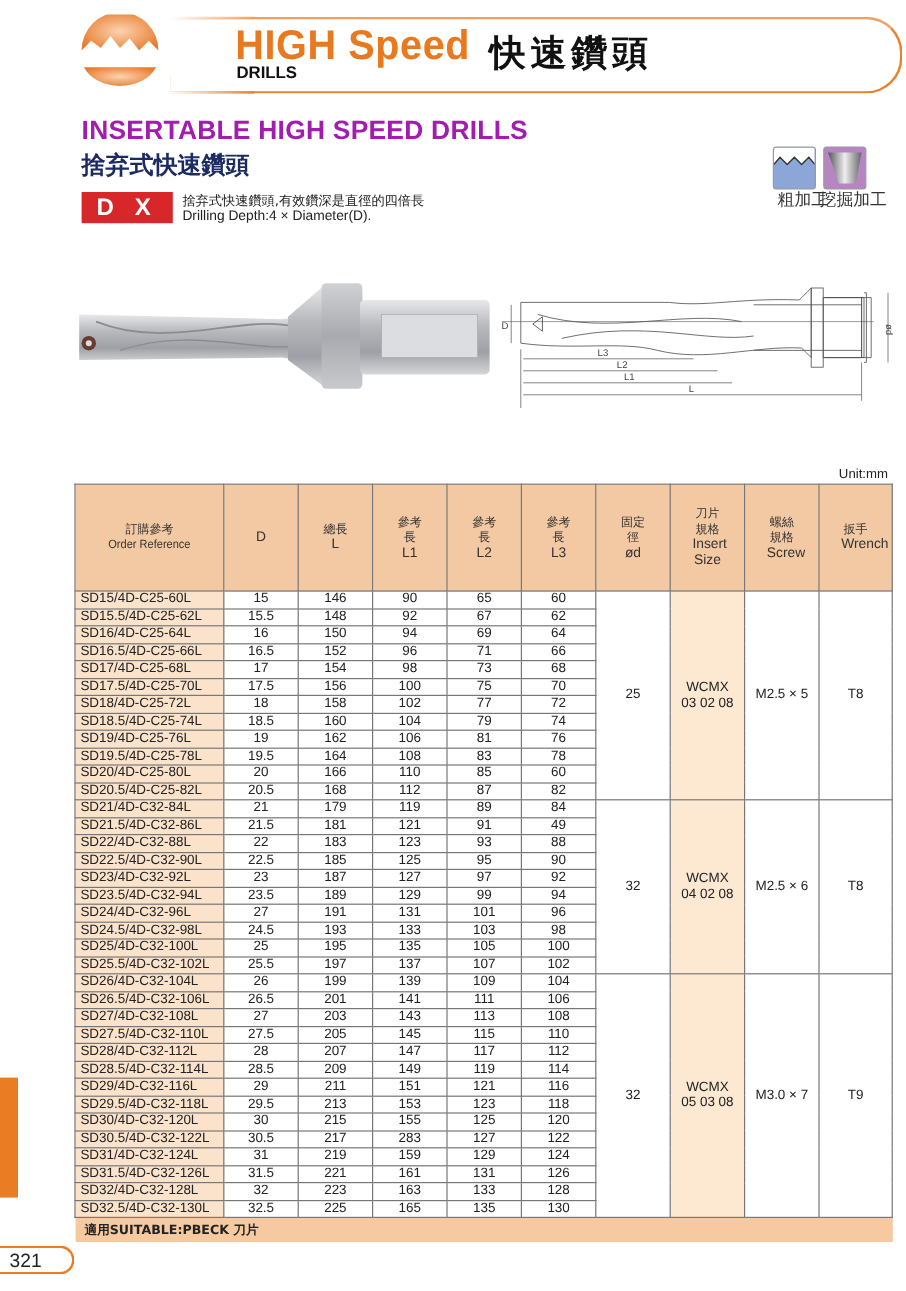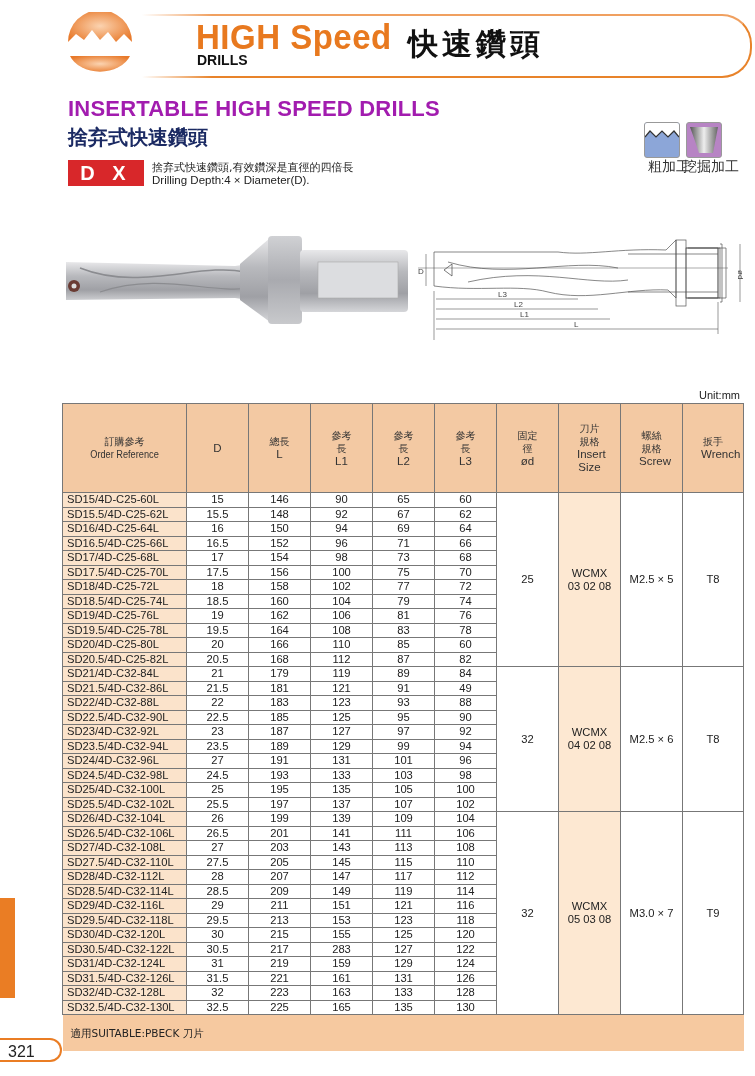--- a/index.html
+++ b/index.html
@@ -47,22 +47,22 @@
                font-size: 11.2px; table-layout: fixed; }
   table.spec th { background: #f3c9a3; font-weight: normal; color: #333; border: 1px solid #777;
                   padding: 18px; height: 28px; line-height: 13px; font-size: 11.5px; }
   table.spec th .cn { font-family: "DejaVu Sans", sans-serif; font-size: 10px; display: block; }
   table.spec th .en { display: block; font-size: 11.5px; }
   table.spec th .en.small { font-size: 10px; transform: scaleX(0.92); }
   table.spec td { border: 1px solid #777; height: 13.5px; padding: 0; text-align: center; line-height: 13px; color: #222; }
   table.spec td.ref { background: #fbe3cb; text-align: left; padding-left: 4px; white-space: nowrap; }
   table.spec td.grp { vertical-align: middle; background: #fff; }
   table.spec td.grp.insert { background: #fde8d2; }
-  table.spec tr.foot td { background: #f6c9a0; text-align: left; padding-left: 8px; height: 36px; border: none;
-                          font-family: "DejaVu Sans", sans-serif; font-size: 10.5px; }
+  table.spec tr.foot td { background: #f6c9a0; text-align: left; padding-left: 8px; height: 20px; border: none;
+                          font-family: "DejaVu Sans", sans-serif; font-size: 10.5px; font-weight: bold; }
 
   
   .side-bar { position: absolute; left: 0; top: 898px; width: 15px; height: 100px; background: #ea7d24; }
   .page-num { position: absolute; left: -2px; top: 1038px; width: 64px; height: 24px; border: 2px solid #ea7d24;
               border-left: none; border-radius: 0 14px 14px 0; font-size: 16px; line-height: 24px; padding-left: 10px;
               box-sizing: border-box; color: #222; }
 </style>
 </head>
 <body>
 

